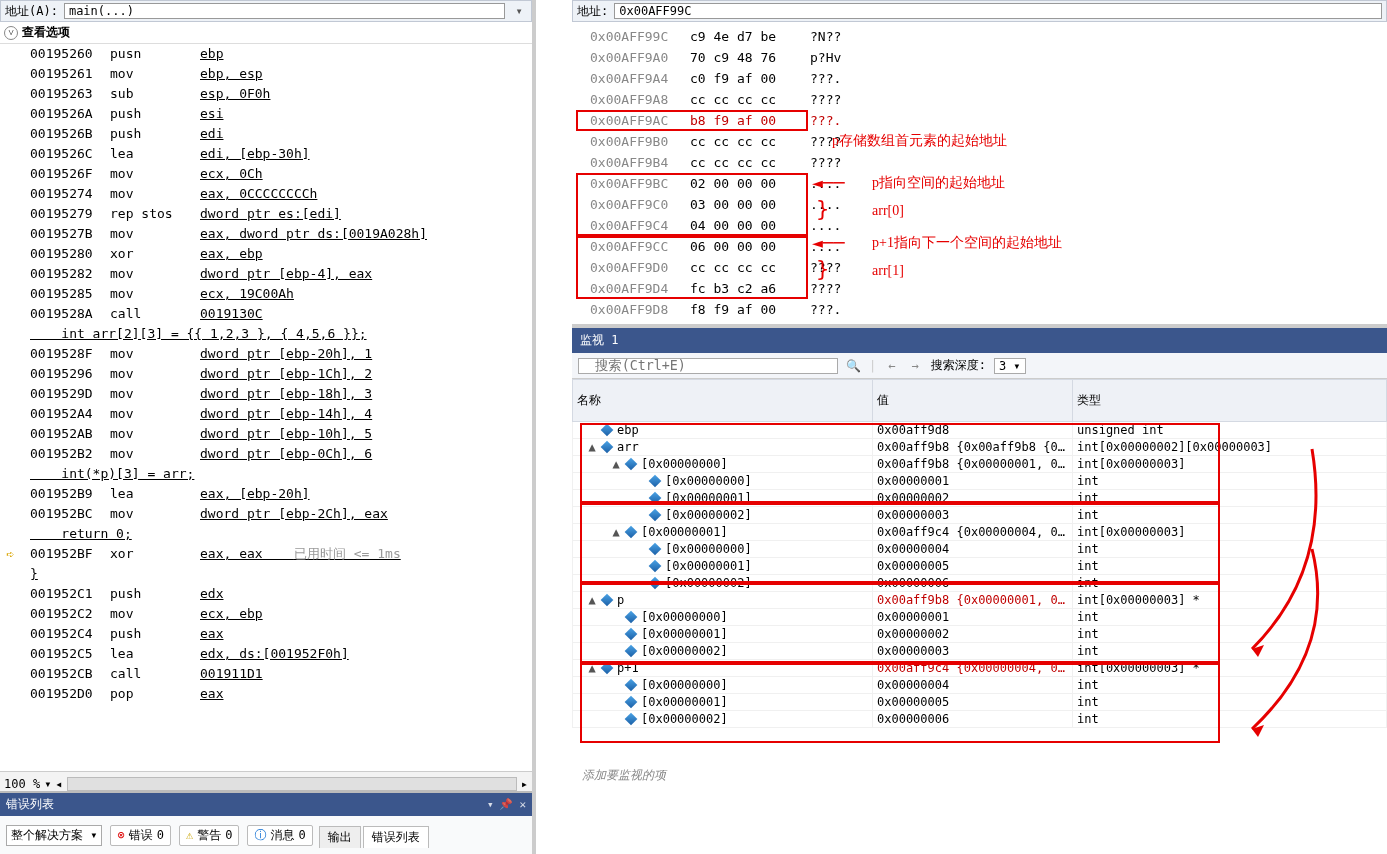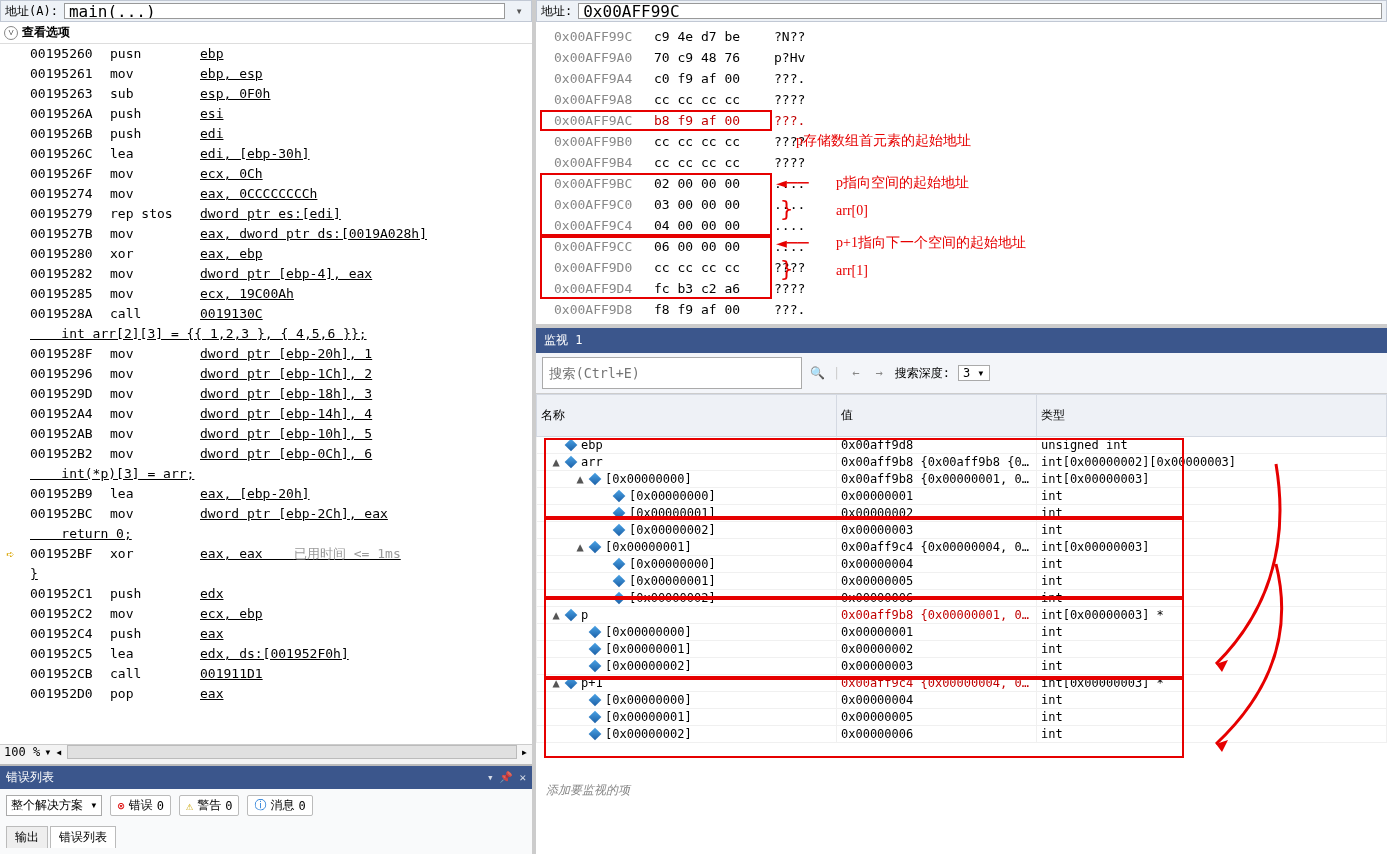--- a/index.html
+++ b/index.html
@@ -1,54 +1,54 @@
 <!DOCTYPE html>
 <html><head>
 <meta charset="utf-8">
 <style>
 * { margin:0; padding:0; box-sizing:border-box; font-family:"Microsoft YaHei","Consolas",monospace; }
 body { font-size:12px; background:#fff; overflow:hidden; }
-.root { display:flex; width:1387px; height:854px; }
+.root { display:flex; width:1387px; height:854px;gap:36px; }
 .panel-left { width:536px; display:flex; flex-direction:column; border-right:4px solid #ccc; }
 .panel-right { flex:1; display:flex; flex-direction:column; }
 .addr-bar { display:flex; align-items:center; background:#eef2f7; border:1px solid #c1c8d4; height:22px; padding:0 4px; gap:6px; }
-.addr-bar input { flex:1; border:1px solid #999; height:16px; padding:0 4px; font-family:Consolas,monospace; font-size:16px; }
+.addr-bar input { flex:1; border:1px solid #999; height:16px; padding:0 4px; font-family:Consolas,monospace; font-size:12px; }
 .dropdown-btn { width:16px; text-align:center; color:#555; cursor:pointer; }
 .view-opts { display:flex; align-items:center; gap:4px; padding:2px 4px; background:#fff; border-bottom:1px solid #ddd; }
 .toggle-circle { width:14px; height:14px; border:1px solid #888; border-radius:50%; display:flex; align-items:center; justify-content:center; font-size:10px; }
 .disasm { flex:1; overflow:auto; font-family:Consolas,monospace; font-size:13px; line-height:20px; background:#fff; padding-left:30px; position:relative; }
 .disasm-row { white-space:pre; color:#000;text-decoration:underline; }
 .disasm-row .addr { display:inline-block; width:80px; }
 .disasm-row .op   { display:inline-block; width:90px; }
 .arrow-mark { position:absolute; left:6px; color:#d9a400; font-size:14px; }
 .timing { color:#999; }
-.zoom-bar { display:flex; align-items:flex-start; gap:4px; border-top:1px solid #ccc; height:20px; padding:0 4px; background:#f3f3f3; }
+.zoom-bar { display:flex; align-items:flex-end; gap:4px; border-top:1px solid #ccc; height:20px; padding:0 4px; background:#f3f3f3; }
 .scroll-track { flex:1; height:14px; background:#e0e0e0; border:1px solid #bbb; }
 .err-title { background:#3b568c; color:#fff; padding:3px 6px; display:flex; justify-content:space-between; align-items:center; }
-.err-body { padding:6px; display:flex; flex-direction:column; gap:6px; background:#f9fafb; }
+.err-body { padding:6px; display:flex; flex-direction:row; gap:6px; background:#f9fafb; }
 .err-row { display:flex; align-items:center; gap:8px; }
 .err-select { border:1px solid #aaa; padding:1px 4px; background:#fff; }
 .pill { display:flex; align-items:center; gap:4px; border:1px solid #bbb; padding:1px 6px; background:#fff; border-radius:2px; }
 .pill.err .ico{color:#d00;}
 .pill.warn .ico{color:#c9a300;}
 .pill.msg .ico{color:#1170d4;}
 .tab-row{display:flex;gap:2px;padding-top:4px;}
 .tab{padding:2px 8px;border:1px solid #bbb;border-bottom:none;background:#eee;}
 .tab.active{background:#fff;}
 .mem-view { flex:0 0 auto; font-family:Consolas,monospace; font-size:13px; line-height:21px; padding:4px 18px; position:relative; background:#fff; }
 .mem-row { white-space:pre; }
 .mem-addr { color:#888; display:inline-block; width:100px; }
 .mem-hex  { display:inline-block; width:120px; }
 .mem-asc  { display:inline-block; width:50px; }
 .redbox { position:absolute; border:2px solid #e60000; pointer-events:none; }
 .red-anno { position:absolute; color:#e60000; font-family:"Microsoft YaHei"; font-size:14px; pointer-events:none; white-space:nowrap; }
 .red-arrow { position:absolute; color:#e60000; font-size:18px; pointer-events:none; }
 .watch-header { background:#3b568c; color:#fff; padding:4px 8px; }
 .watch-search { display:flex; align-items:center; gap:8px; padding:4px 6px; border-bottom:1px solid #ccc; background:#f3f5f9; }
-.watch-search input { flex:0 0 260px; border:1px solid #aaa; height:32px; padding:0 6px; color:#888; }
+.watch-search input { flex:0 0 260px; border:1px solid #aaa; height:16px; padding:0 16px; color:#888; }
 .nav-arrow { color:#888; padding:0 4px; }
 .depth-sel { border:1px solid #aaa; padding:0 4px; background:#fff; }
 .watch-grid { width:100%; border-collapse:collapse; table-layout:fixed; font-family:Consolas,"Microsoft YaHei",monospace; font-size:12px; }
 .watch-grid th { text-align:left; font-weight:normal; padding:12px 4px; border:1px solid #d4d9e2; background:#eef1f6; }
 .watch-grid td { padding:1px 4px; border:1px solid #f0f0f0; white-space:nowrap; overflow:hidden; text-overflow:ellipsis; }
 .cell-name { display:flex; align-items:center; gap:4px; }
 .expander { width:10px; display:inline-block; text-align:center; color:#555; }
 .cube { width:12px; height:12px; background:linear-gradient(135deg,#4aa3e6,#1b5fa6); display:inline-block; transform:rotate(45deg) scale(0.75); }
 .changed { color:#c00000; }
 .watch-wrap { flex:1; overflow:auto; position:relative; background:#fff; }

